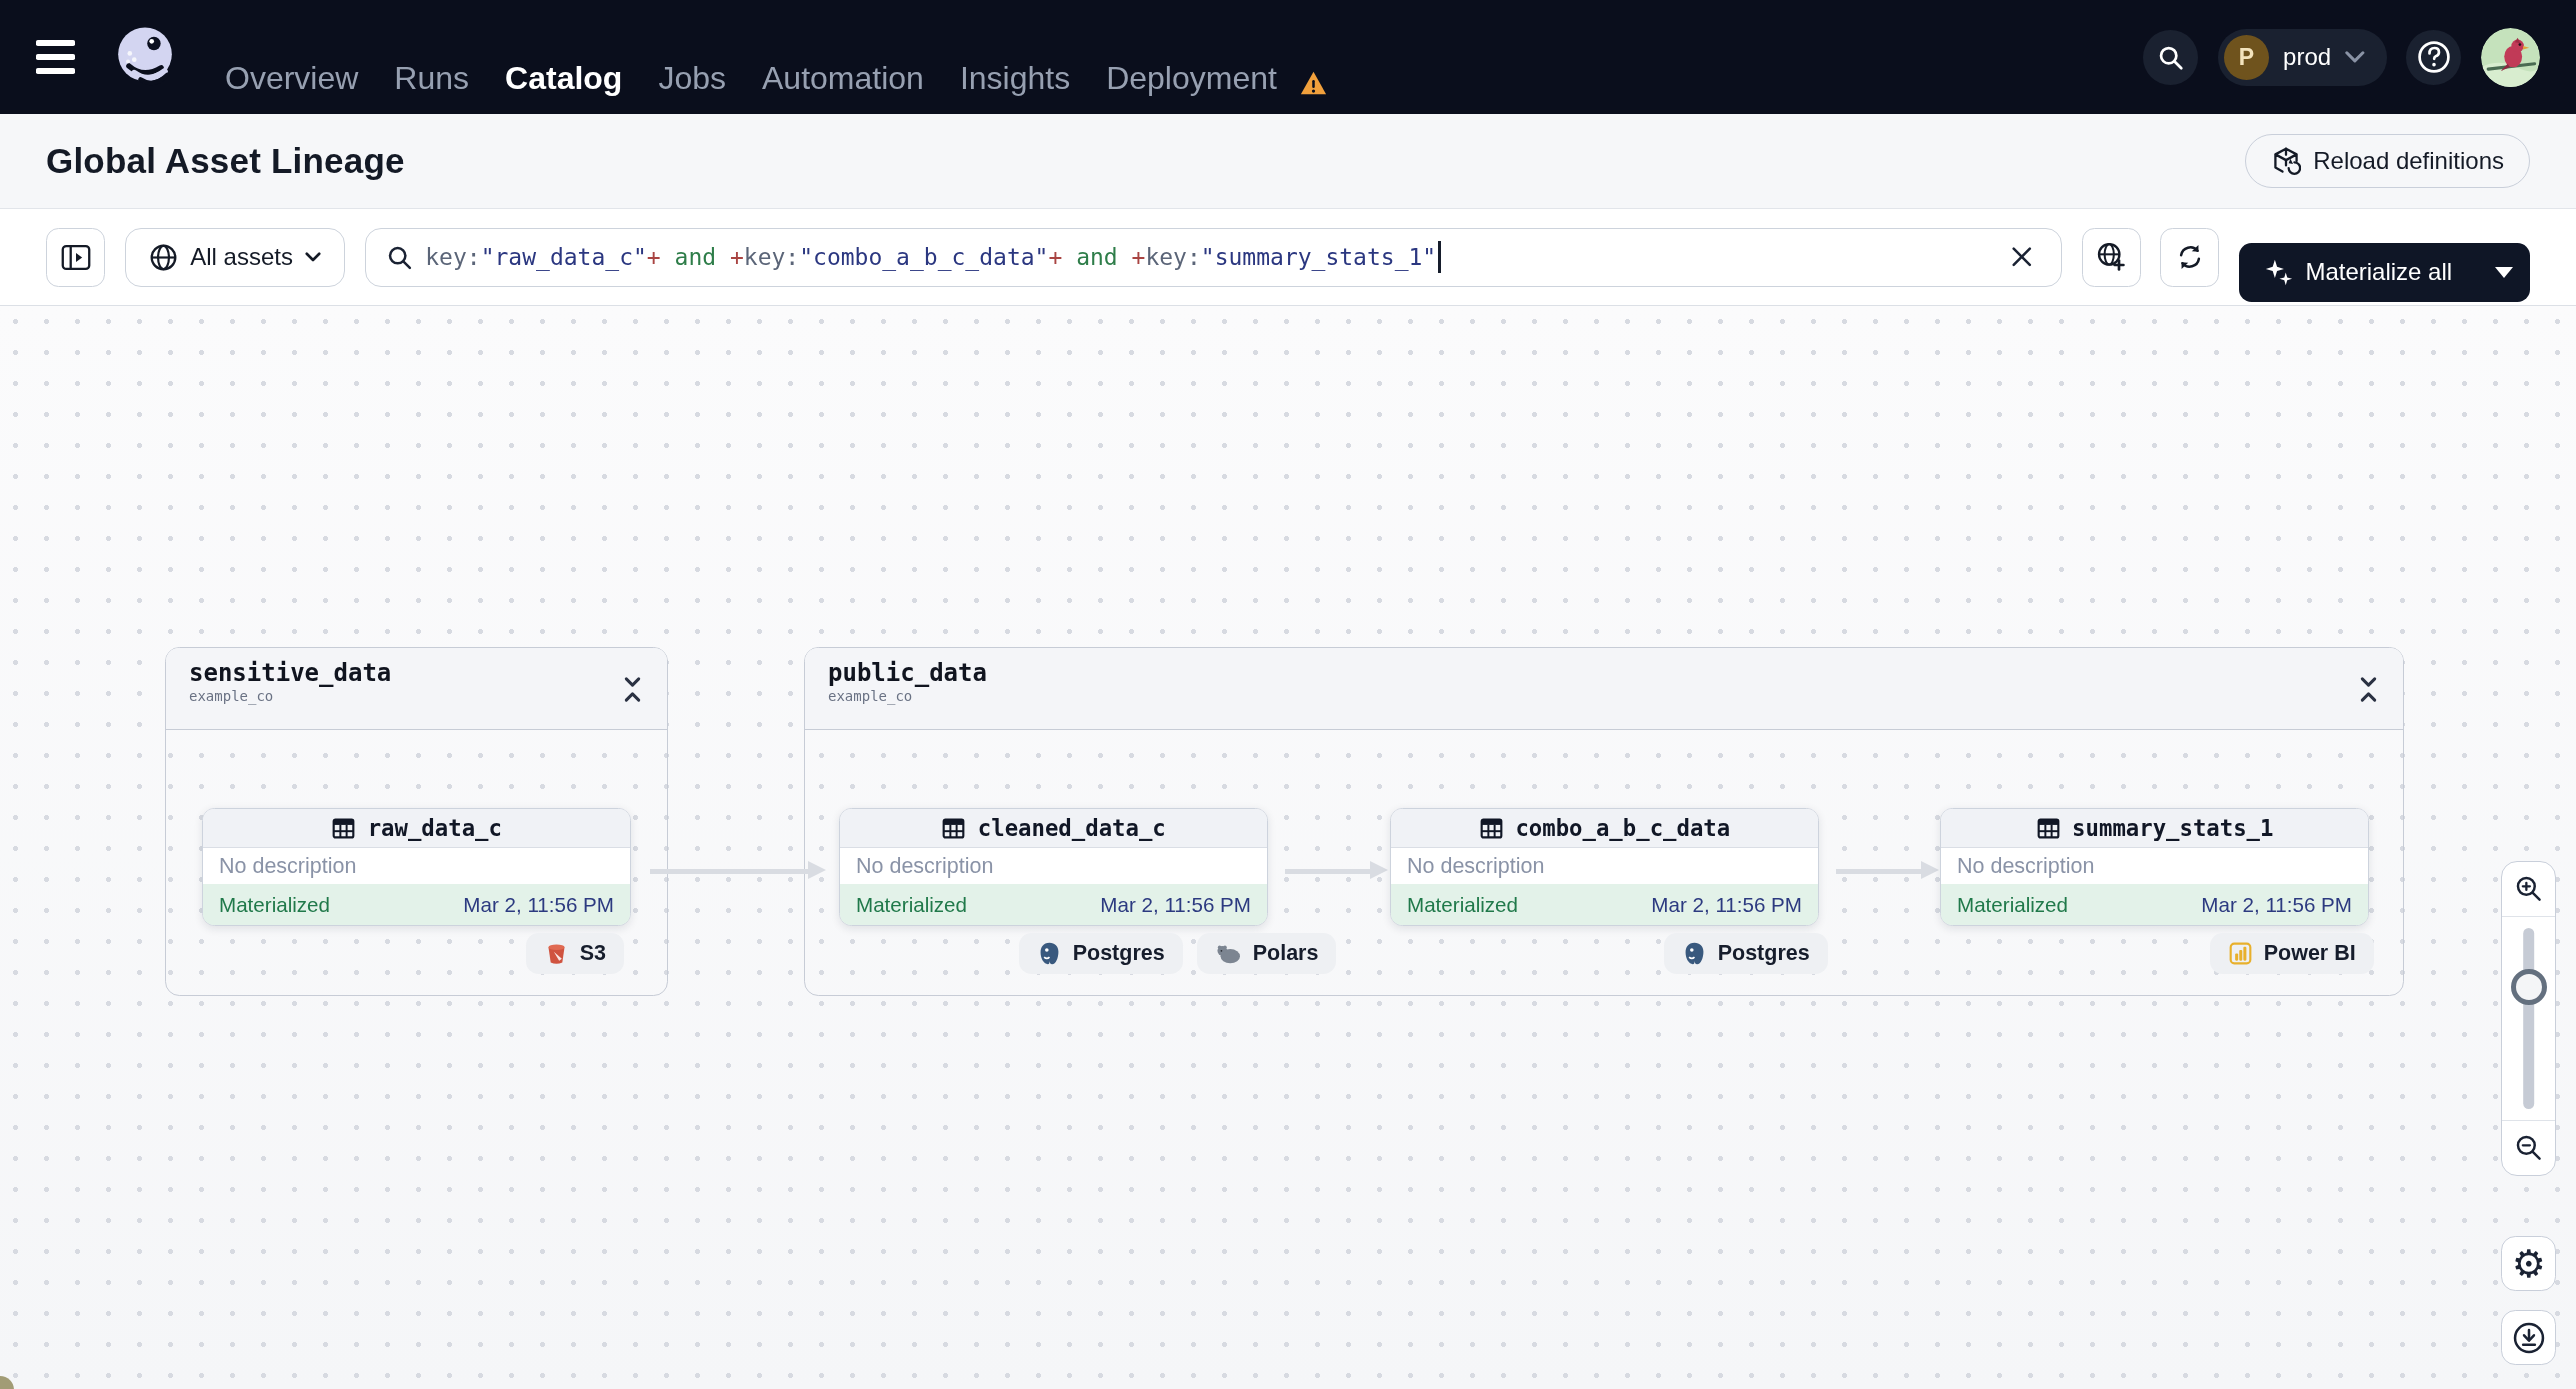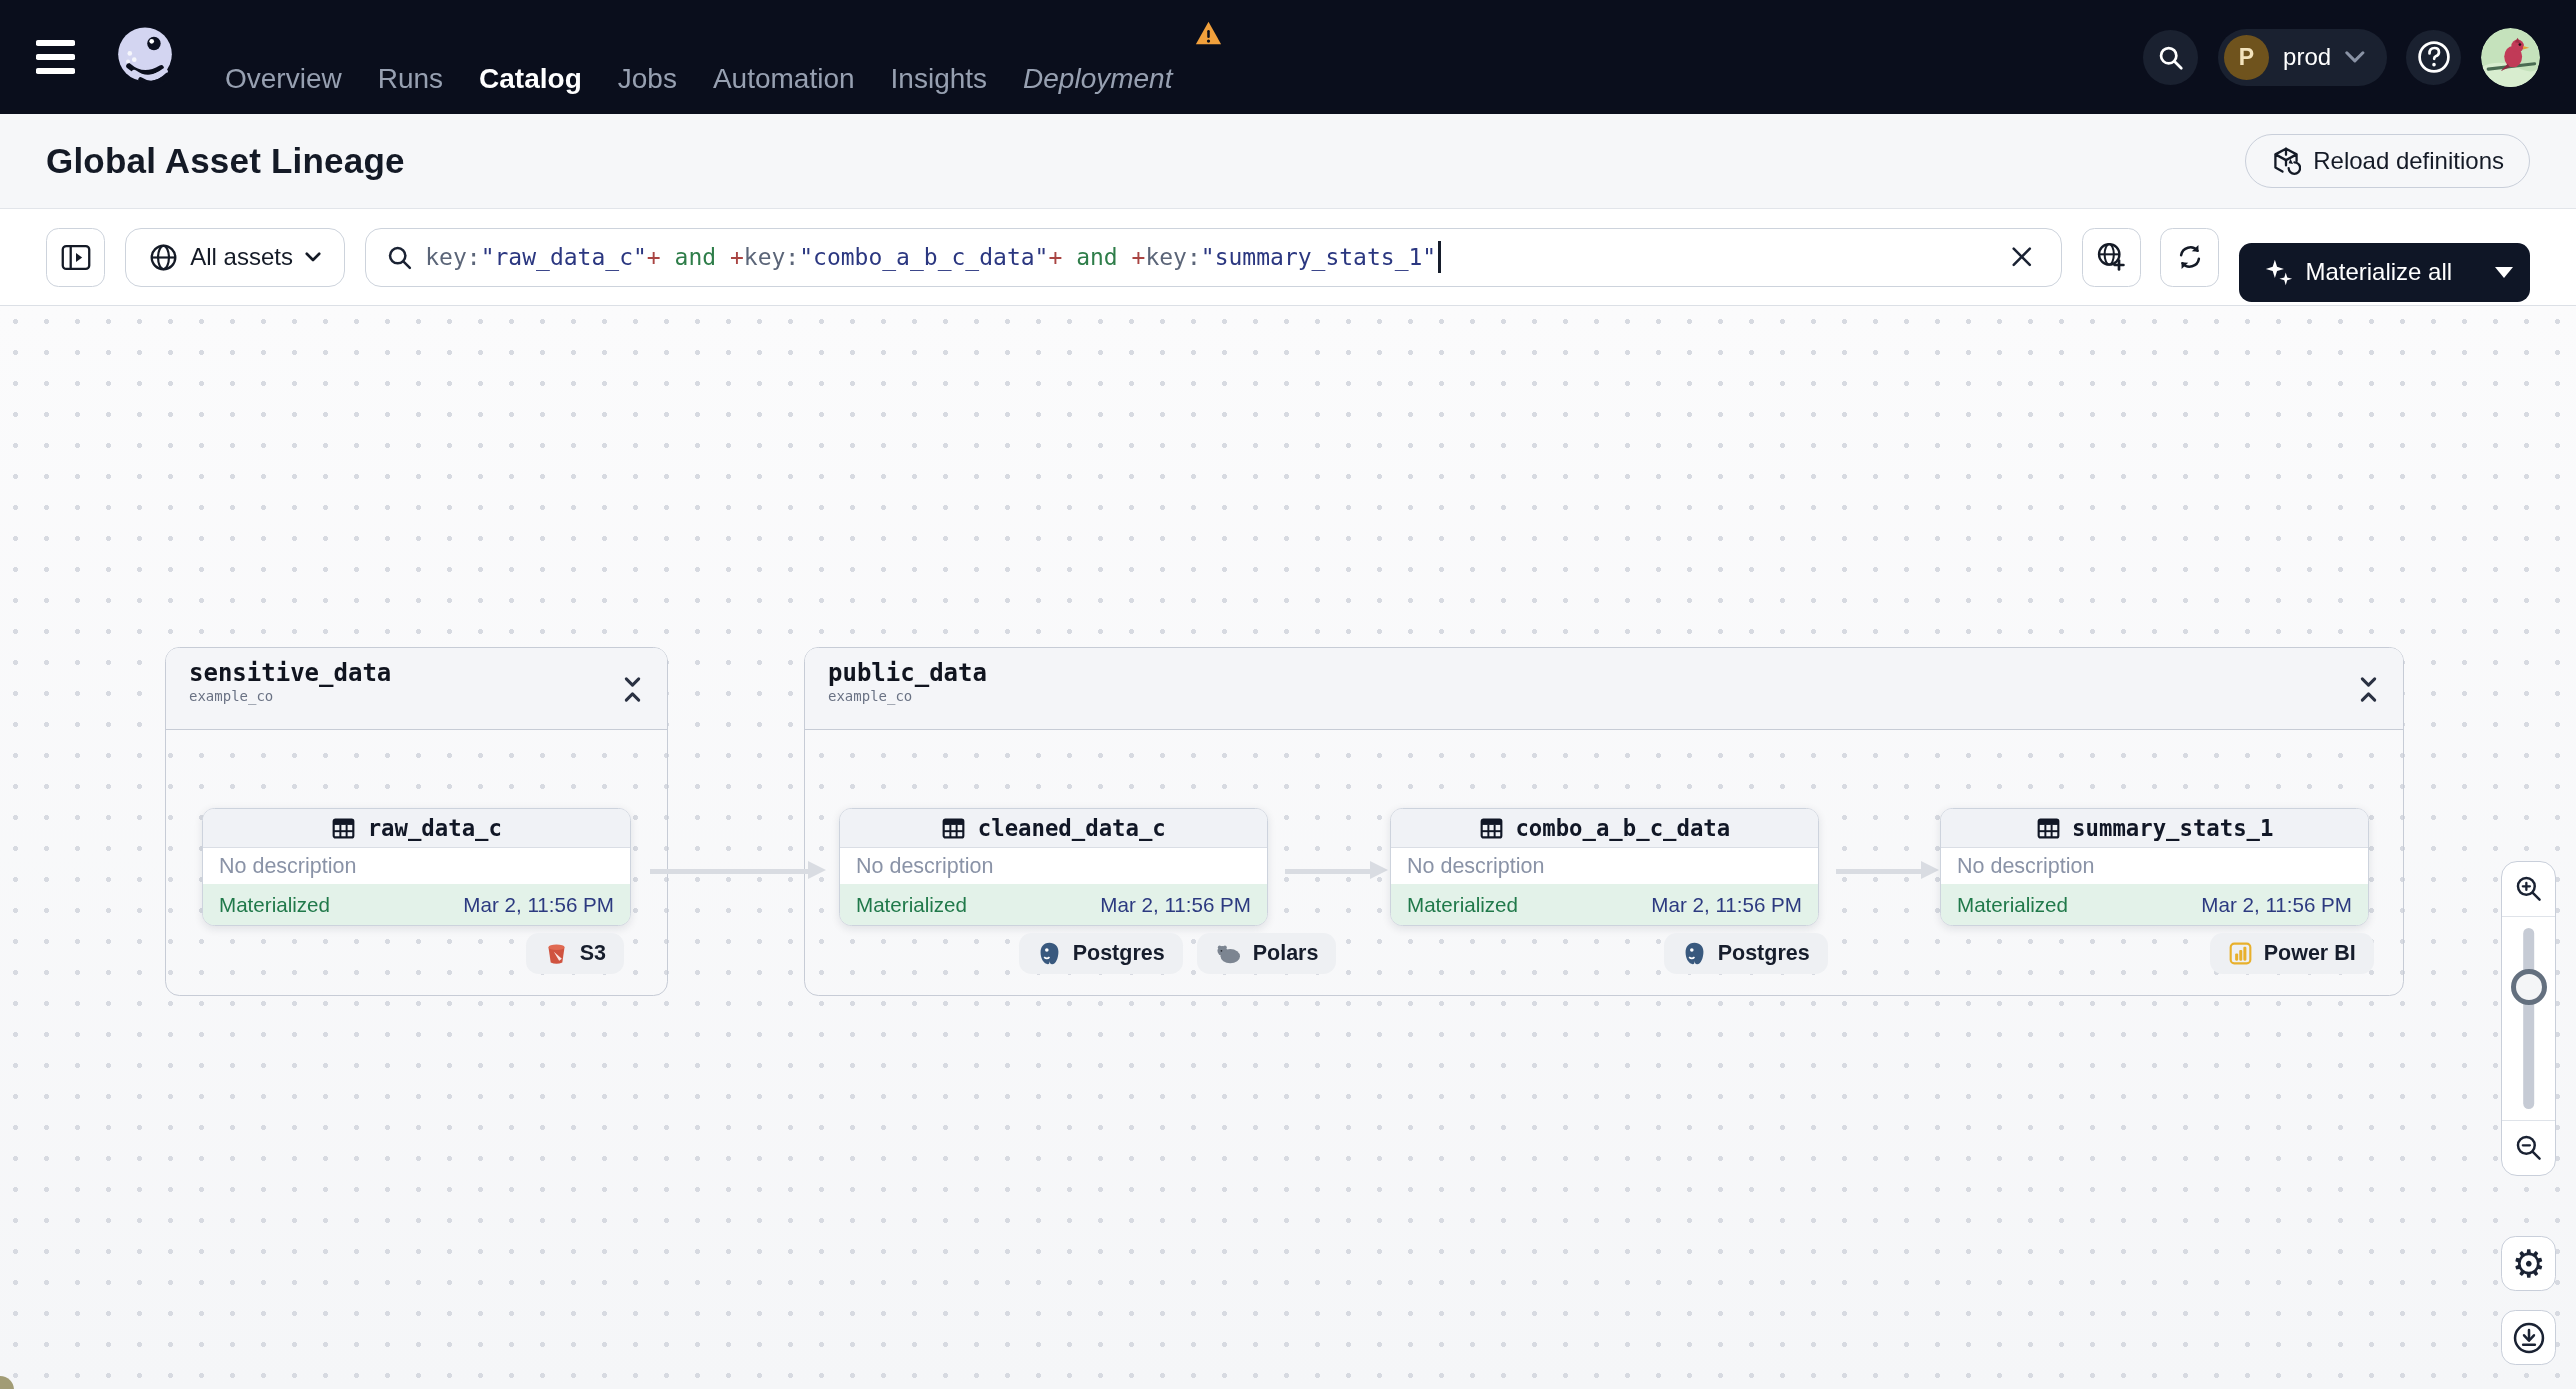--- a/index.html
+++ b/index.html
@@ -5,23 +5,23 @@
   * { margin:0; padding:0; box-sizing:border-box; }
   html,body { width:2576px; height:1389px; overflow:hidden; background:#F4F5F7;
     font-family:"Liberation Sans", sans-serif; }
 
   
   .topnav { height:114px; background:#0A0E1C; display:flex; align-items:center; padding:0 36px; }
   .hamburger { width:50px; height:39px; display:flex; flex-direction:column; justify-content:center; gap:8px; cursor:pointer; }
   .hamburger span { display:block; width:39px; height:6.3px; background:#FFFFFF; border-radius:1.8px; }
   .logo { margin-left:25px; width:68px; height:68px; }
   .navlinks { display:flex; align-items:center; gap:36px; margin-left:46px; }
-  .navlink { font-size:28px; color:#97A0B1; cursor:pointer;margin-top:43px; }
+  .navlink { font-size:32px; color:#97A0B1; cursor:pointer;margin-top:43px; }
   .navlink.active { color:#FFFFFF; font-weight:700; }
-  .nav-warn { display:flex; align-items:flex-start; gap:22px;font-style:italic; }
+  .nav-warn { display:flex; align-items:flex-end; gap:22px; }
   .topnav-right { margin-left:auto; display:flex; align-items:center; gap:19.7px; }
   .circlebtn { width:55px; height:55px; border-radius:50%; background:#1A2130; display:flex; align-items:center; justify-content:center; }
   .workspace { height:57px; background:#1A2130; border-radius:893px; display:flex; align-items:center; gap:14.3px; padding:0 21.5px 0 6.3px; }
   .ws-avatar { width:45px; height:45px; border-radius:50%; background:#6F531D; color:#F3E3BC; font-weight:700; font-size:23px; display:flex; align-items:center; justify-content:center; }
   .ws-name { color:#FFFFFF; font-size:24px; }
   .avatar { width:59px; height:59px; border-radius:50%; overflow:hidden; }
 
   
   .pagehead { height:95px; background:#F6F7F9; border-bottom:0.9px solid #E2E5EA; display:flex; align-items:center; padding:0 46px; }
   .pagetitle { font-size:35px; font-weight:700; color:#141A26; letter-spacing:0.2px; }

